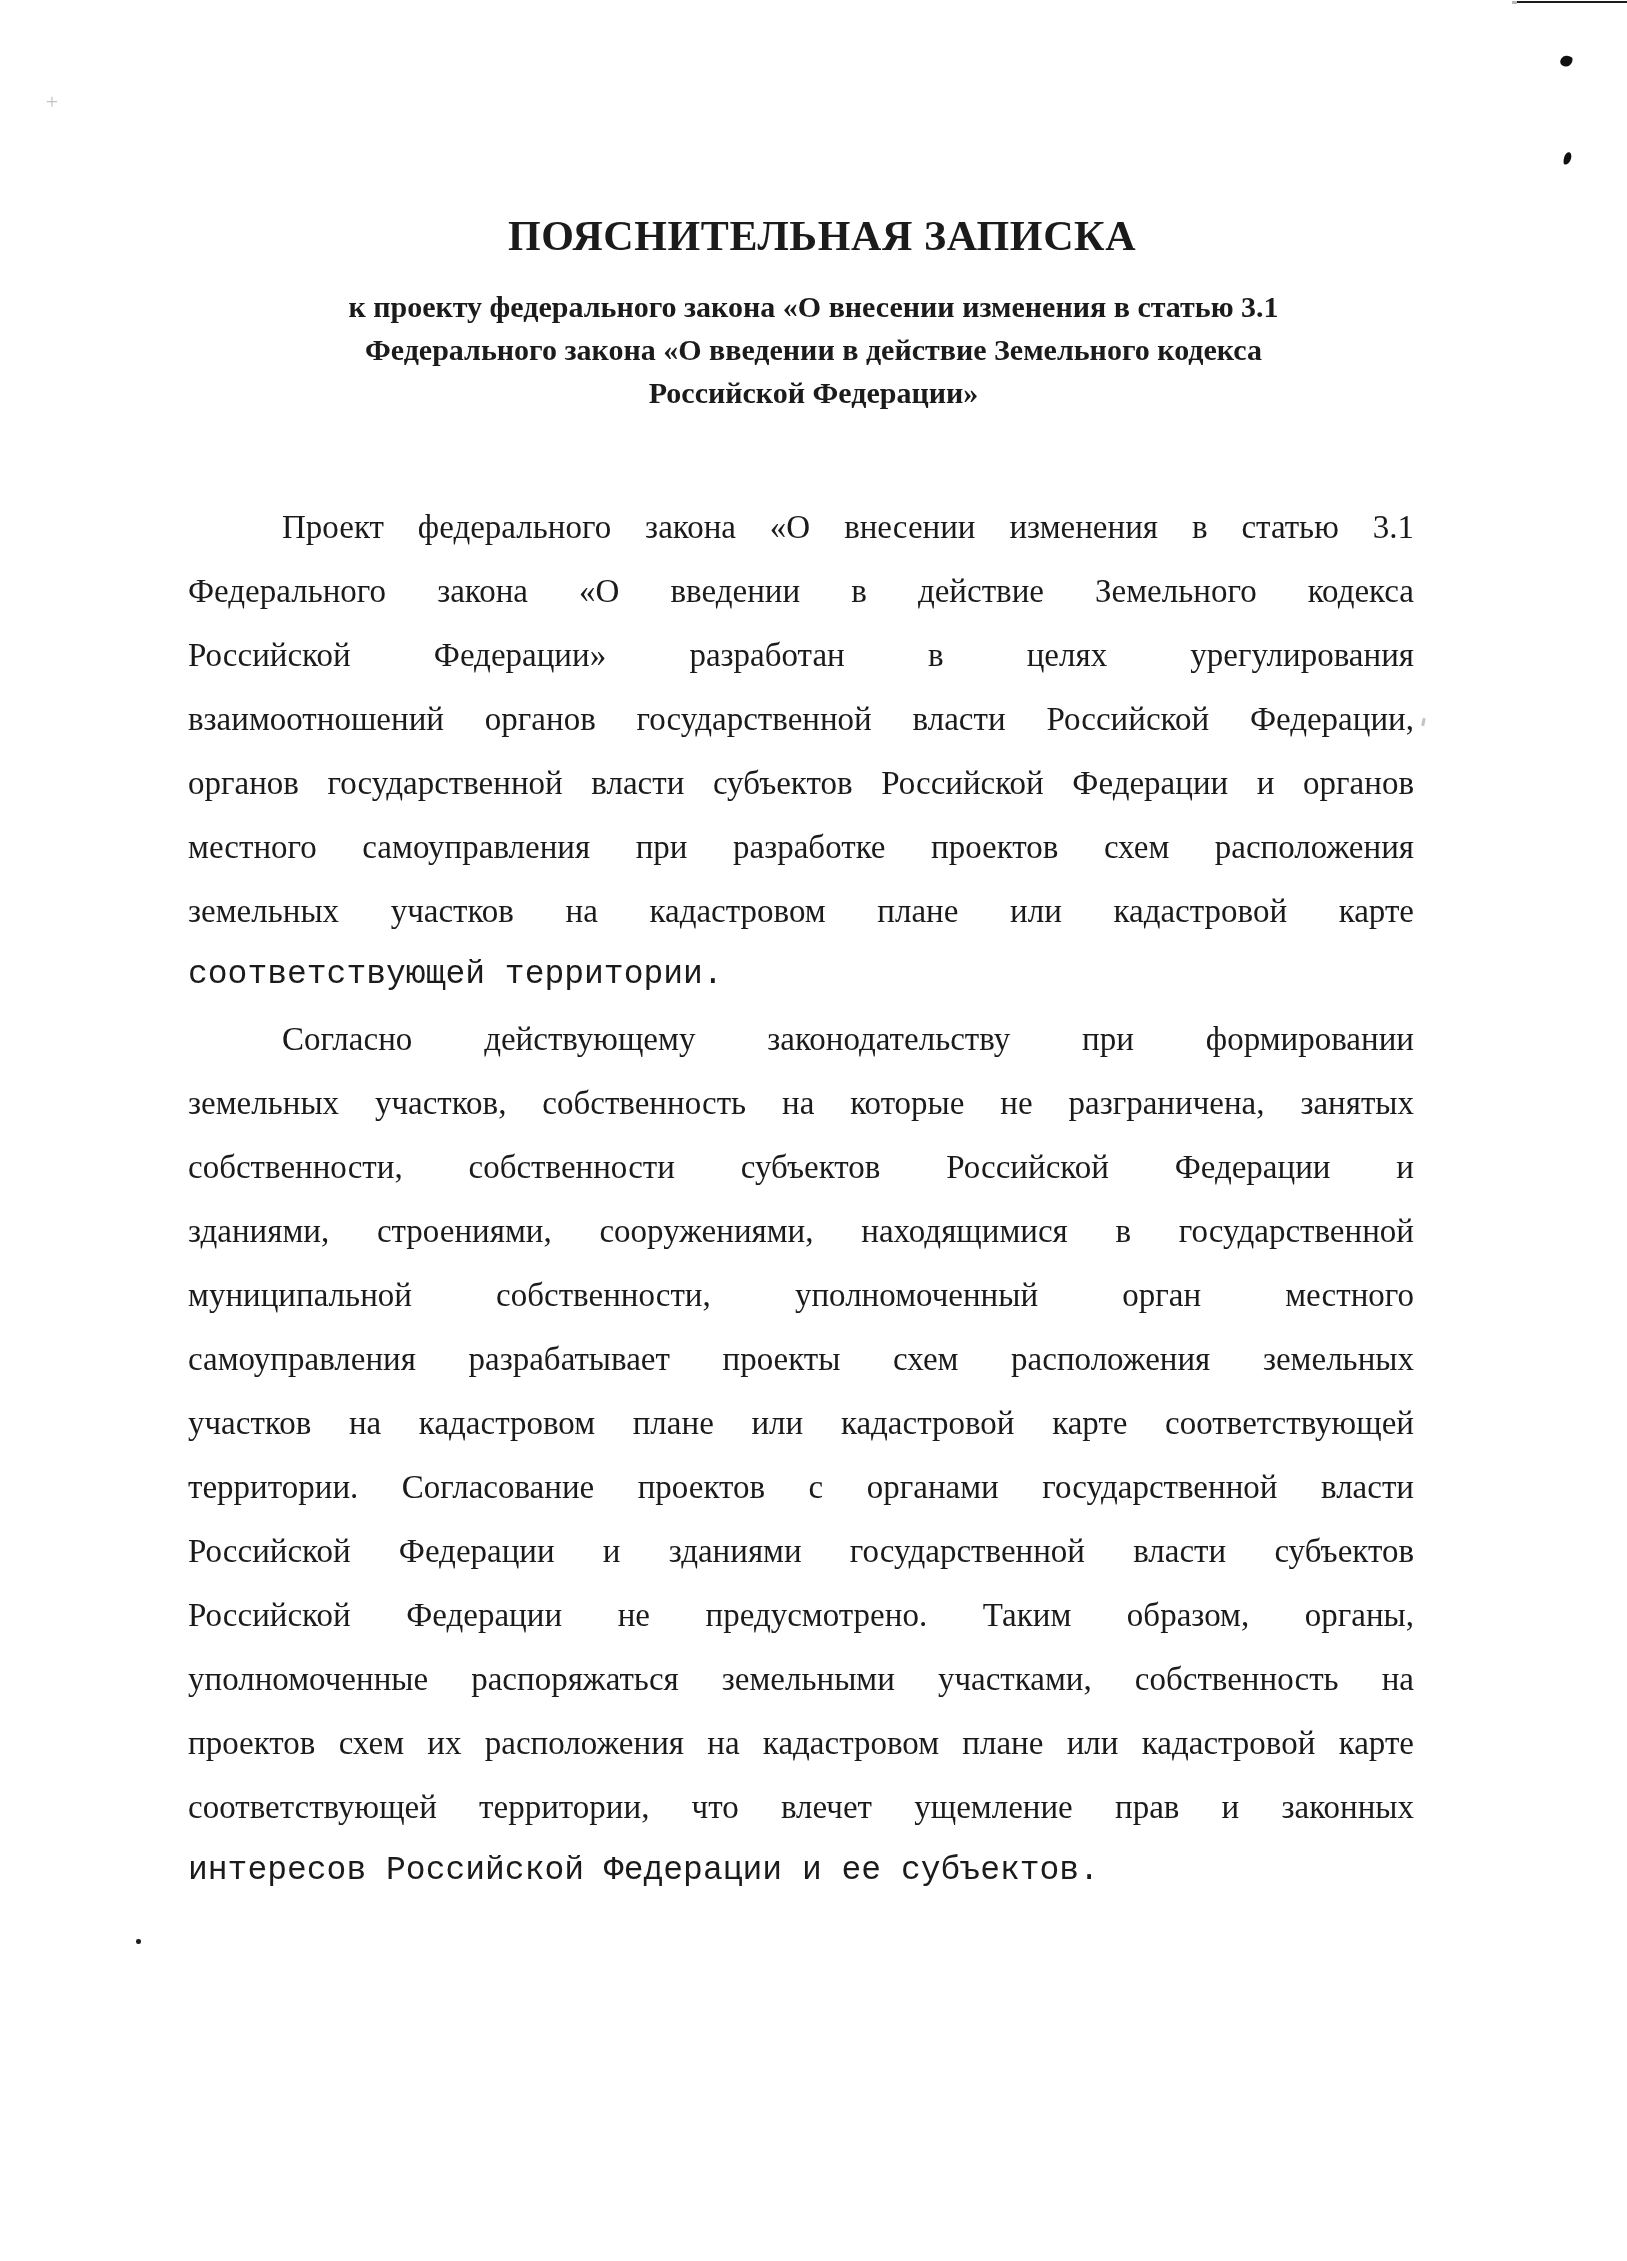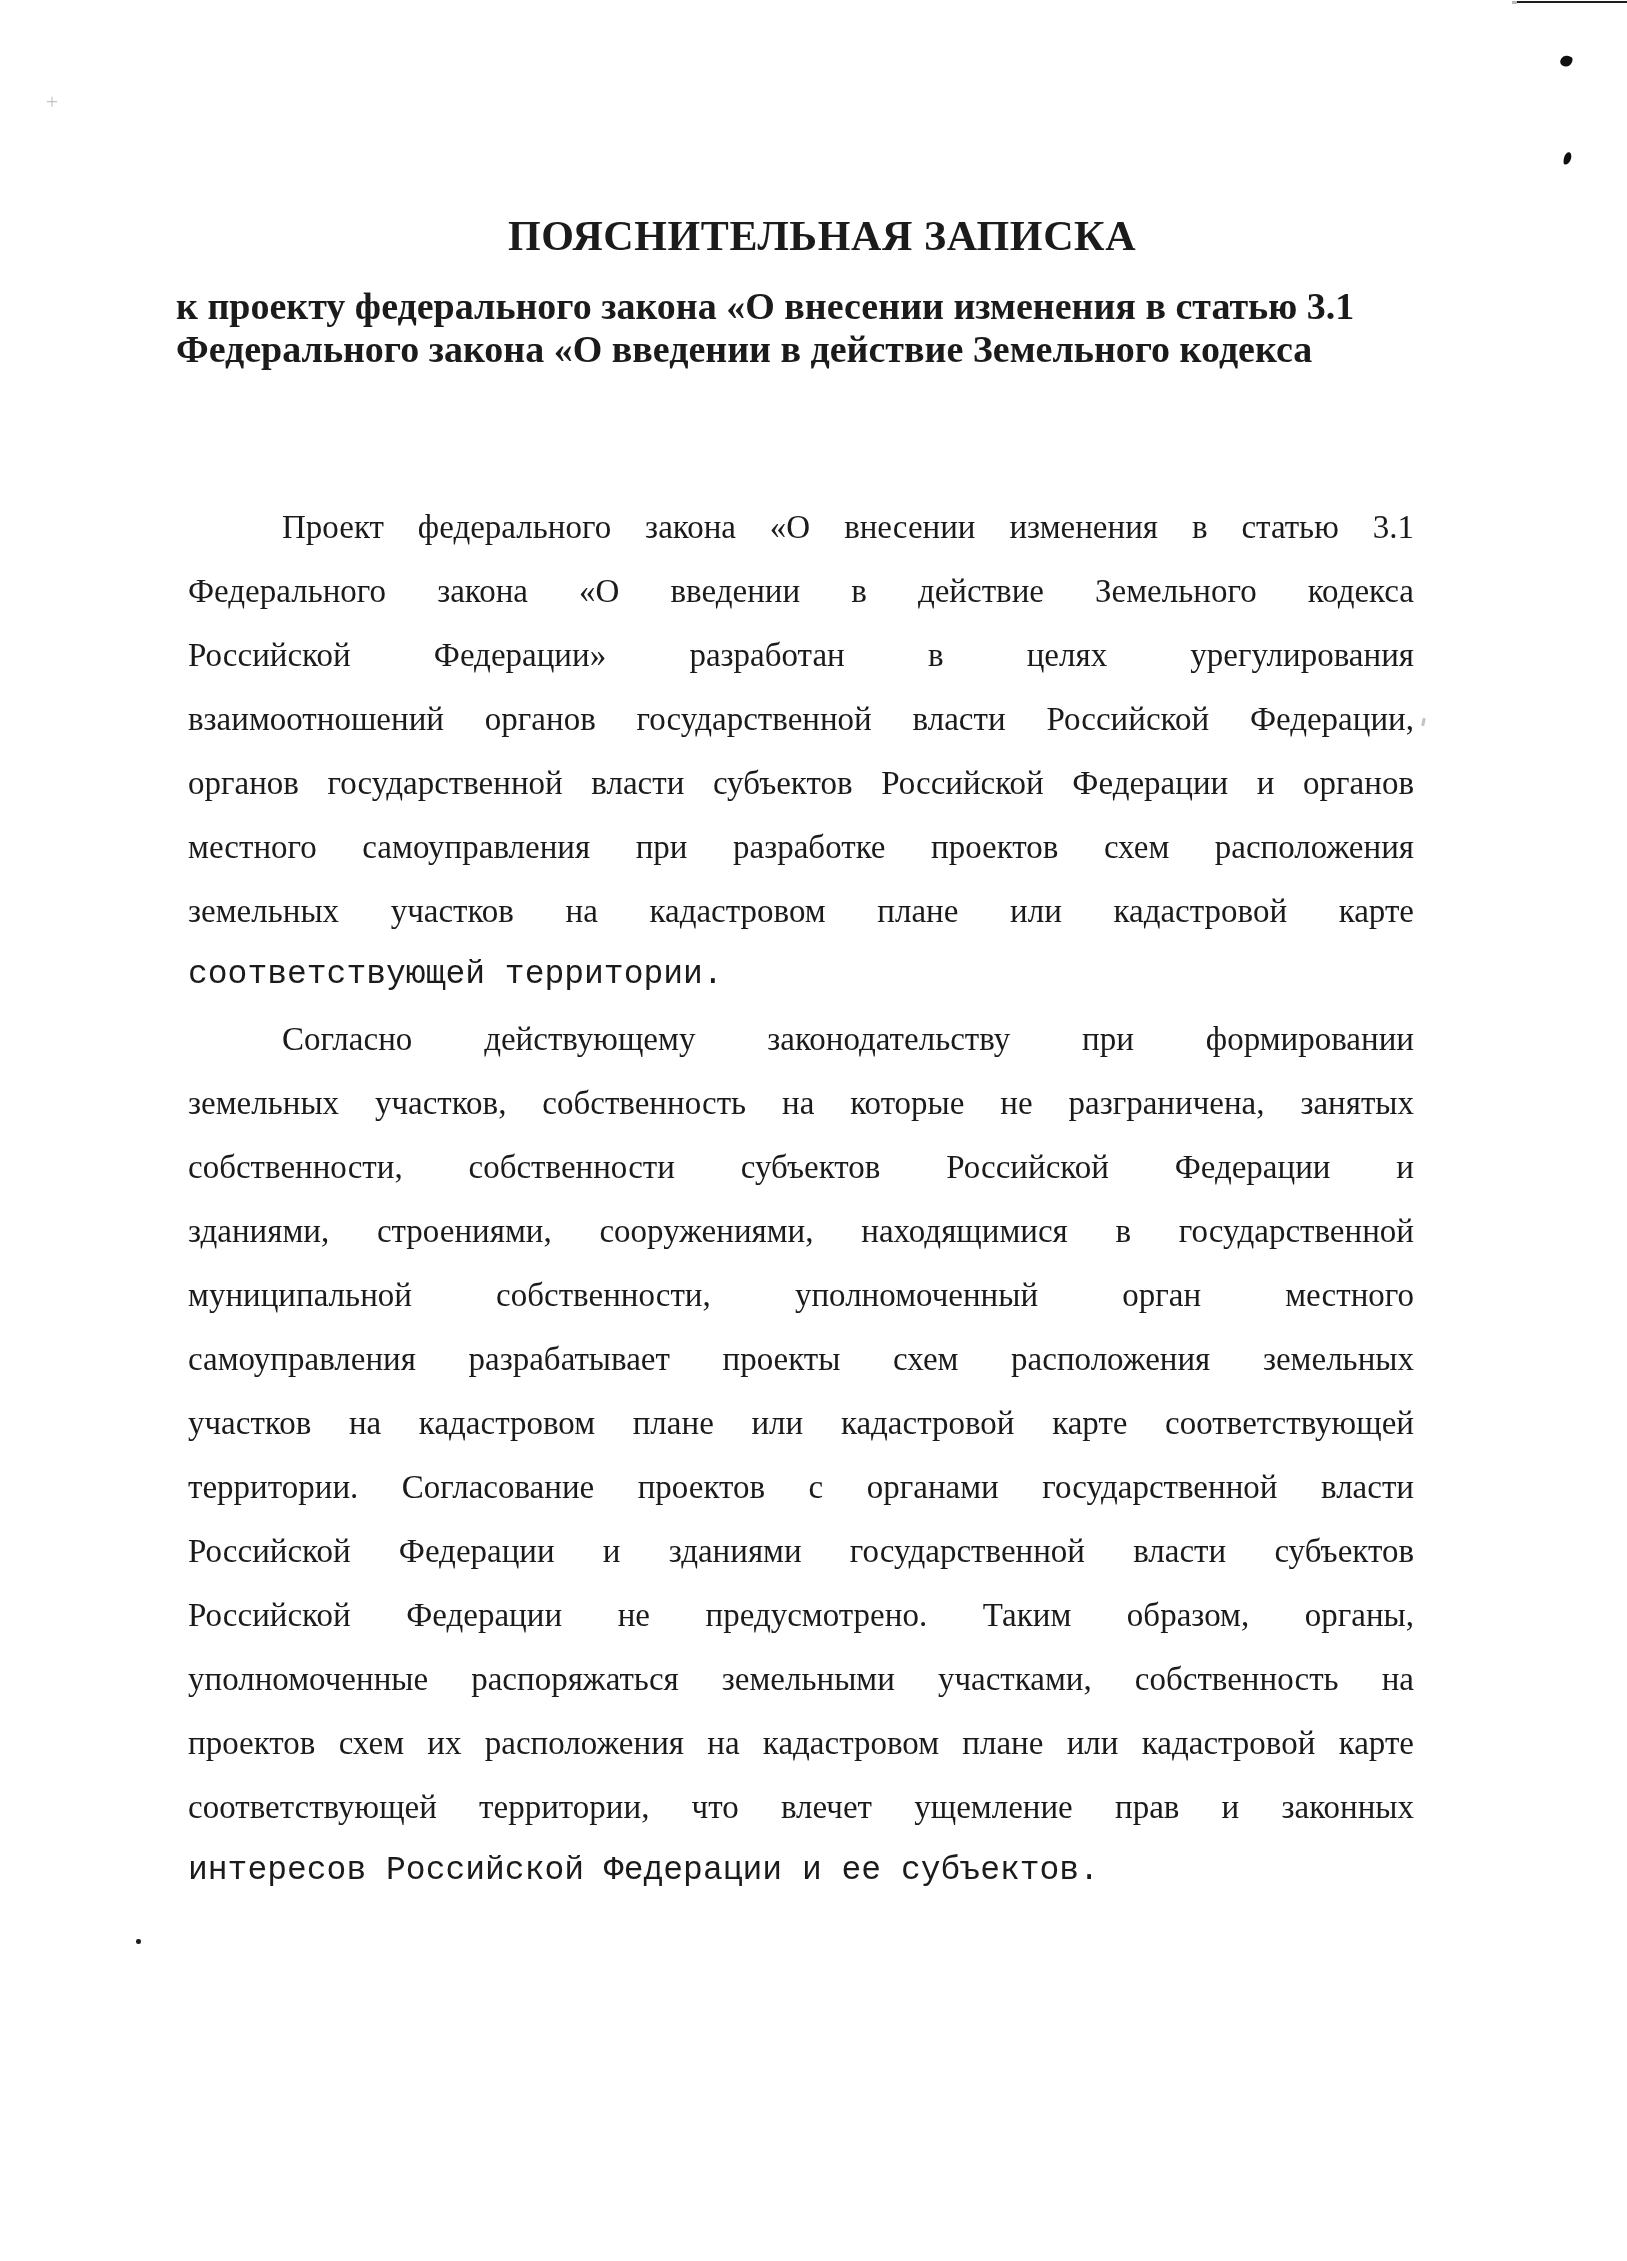--- a/index.html
+++ b/index.html
@@ -29,21 +29,22 @@
     font-weight: bold;
     line-height: 45px;
     letter-spacing: 0.6px;
     white-space: nowrap;
   }
   .subtitle-block {
     position: absolute;
     left: 176px;
     width: 1275px;
     top: 285px;
-    font-size: 38px;
+    text-align: center;
+    font-size: 30px;
     font-weight: bold;
     line-height: 43px;
   }
   .sub-line { min-height: 43px; }
 
   
   .body-block {
     position: absolute;
     left: 188px;
     width: 1226px;
@@ -113,20 +114,21 @@
 </head>
 <body>
 
 <div class="page">
 
   <div class="title-block">ПОЯСНИТЕЛЬНАЯ ЗАПИСКА</div>
 
   <div class="subtitle-block">
       <div class="sub-line">к проекту федерального закона «О внесении изменения в статью 3.1</div>
       <div class="sub-line">Федерального закона «О введении в действие Земельного кодекса</div>
+      <div class="sub-line">Российской Федерации»</div>
     </div>
 
   <div class="body-block">
       <div class="line first">Проект федерального закона «О внесении изменения в статью 3.1</div>
       <div class="line">Федерального закона «О введении в действие Земельного кодекса</div>
       <div class="line">Российской Федерации» разработан в целях урегулирования</div>
       <div class="line">взаимоотношений органов государственной власти Российской Федерации,</div>
       <div class="line">органов государственной власти субъектов Российской Федерации и органов</div>
       <div class="line">местного самоуправления при разработке проектов схем расположения</div>
       <div class="line">земельных участков на кадастровом плане или кадастровой карте</div>

